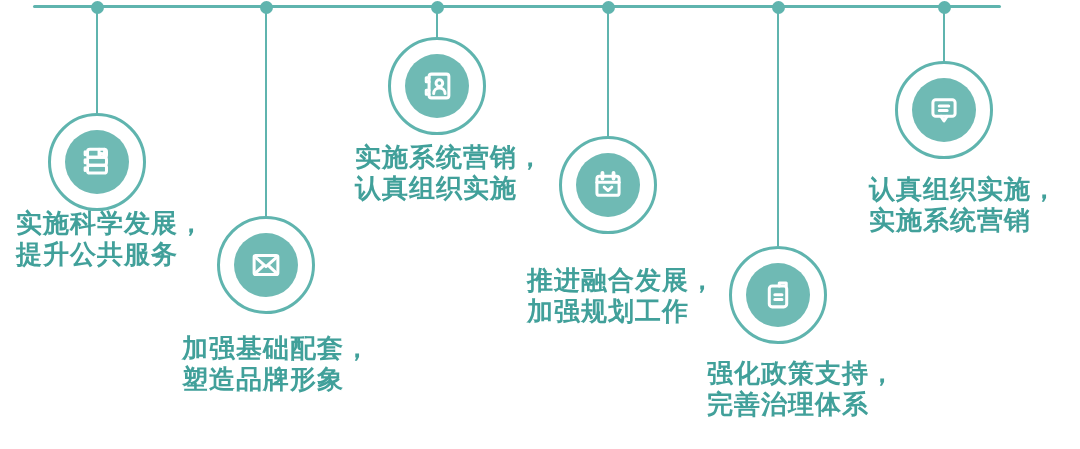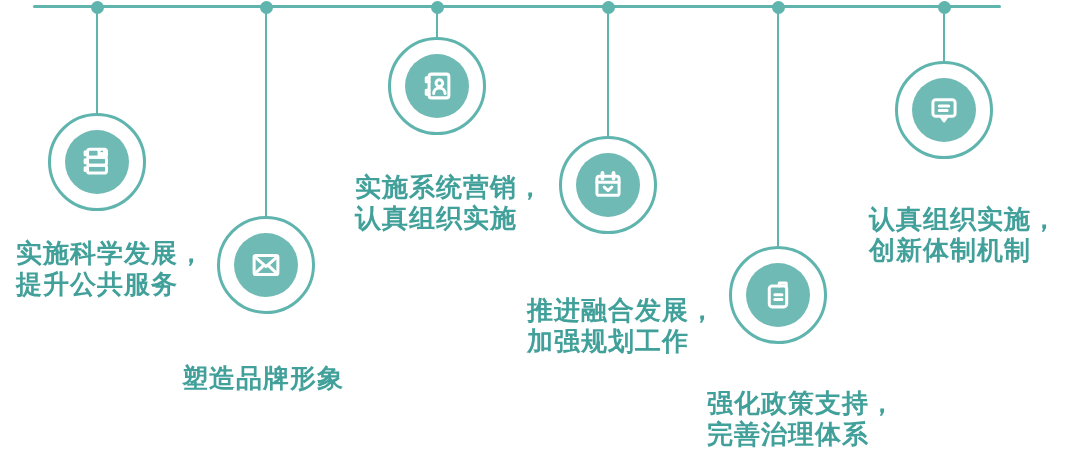--- a/index.html
+++ b/index.html
@@ -67,21 +67,20 @@
   }
   .label{
     position:absolute;
     left:var(--tx); top:var(--ty);
     color:var(--text,#41A09A);
     font-size:26px;
     font-weight:bold;
     line-height:31px;
     letter-spacing:1px;
     white-space:nowrap;
-    margin-top:30px;
   }
 </style>
 </head>
 <body>
 
 <div class="canvas">
   <div class="axis"></div>
 
   <div class="item i1">
     <div class="dot"></div>
@@ -107,20 +106,21 @@
     <div class="drop"></div>
     <div class="ring"></div>
     <div class="bubble">
       <svg viewBox="0 0 24 24">
         <rect x="4.5" y="6" width="15" height="12" rx="1"></rect>
         <path d="M5 6.8l7 6.2 7-6.2"></path>
         <path d="M5 17.4l5.6-5.2M19 17.4l-5.6-5.2"></path>
       </svg>
     </div>
     <div class="label">
+      <div>加强基础配套，</div>
       <div>塑造品牌形象</div>
     </div>
   </div>
 
   <div class="item i3">
     <div class="dot"></div>
     <div class="drop"></div>
     <div class="ring"></div>
     <div class="bubble">
       <svg viewBox="0 0 24 24">
@@ -178,16 +178,16 @@
     <div class="ring"></div>
     <div class="bubble">
       <svg viewBox="0 0 24 24">
         <rect x="5" y="5.5" width="14" height="10.5" rx="1.8"></rect>
         <path d="M10.1 16l1.9 2.9 1.9-2.9"></path>
         <path d="M9 9.4h6M9 12.3h5"></path>
       </svg>
     </div>
     <div class="label">
       <div>认真组织实施，</div>
-      <div>创新体制机制</div>
+      <div>实施系统营销</div>
     </div>
   </div>
 </div>
 
 </body></html>

